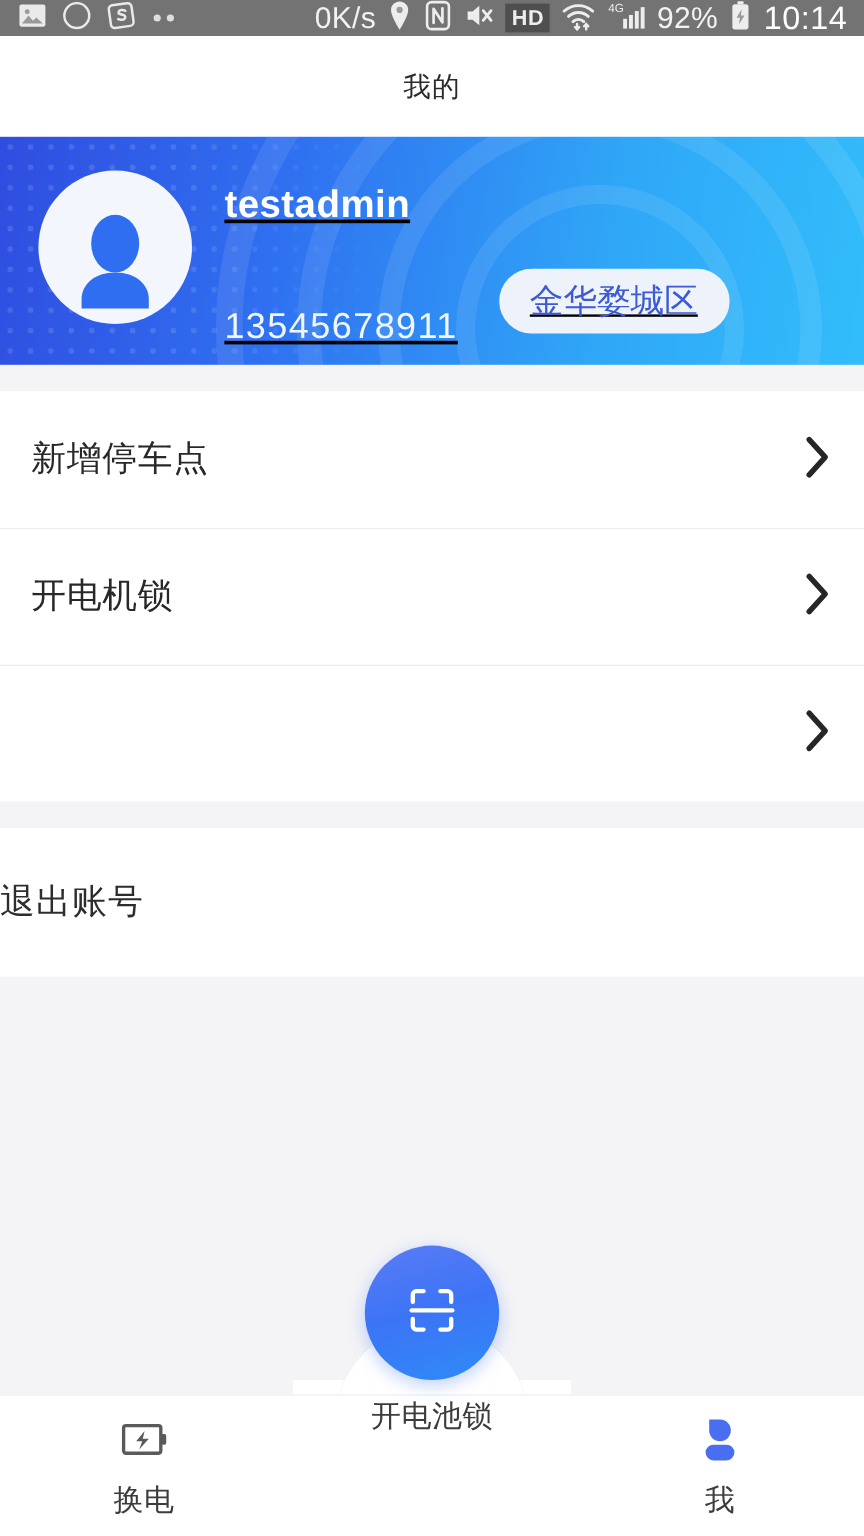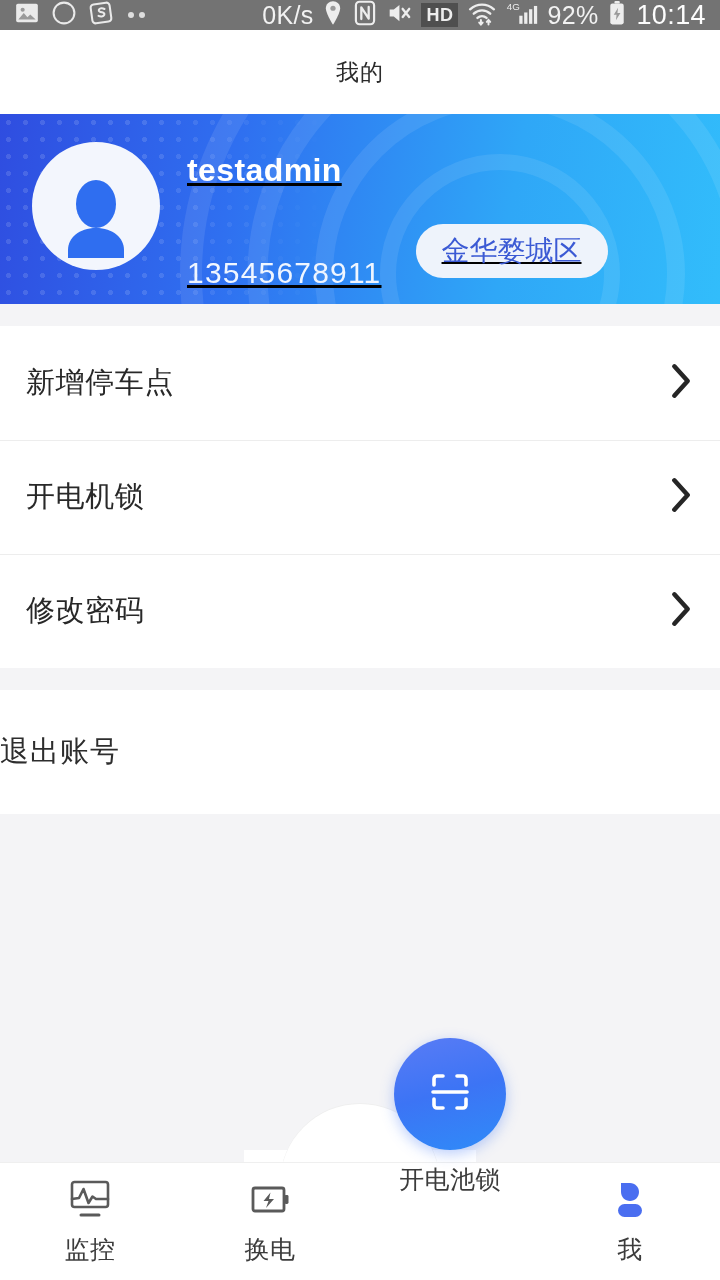--- a/index.html
+++ b/index.html
@@ -263,21 +263,20 @@
     </div>
     <div class="row">
       <span class="row-label">开电机锁</span>
       <span class="chev">
         <svg width="26" height="40" viewBox="0 0 18 30">
             <path d="M4 4l10 11L4 26" fill="none" stroke="#262626" stroke-width="3.4" stroke-linecap="round" stroke-linejoin="round"></path>
           </svg>
       </span>
     </div>
     <div class="row">
-      <span class="row-label">修改密码</span>
       <span class="chev">
         <svg width="26" height="40" viewBox="0 0 18 30">
             <path d="M4 4l10 11L4 26" fill="none" stroke="#262626" stroke-width="3.4" stroke-linecap="round" stroke-linejoin="round"></path>
           </svg>
       </span>
     </div>
   </div>
 
   <div class="gap"></div>
 
@@ -287,30 +286,20 @@
 
   <div class="filler"></div>
 
   <div class="navwrap">
     <div class="notch-side l"></div>
     <div class="notch-side r"></div>
     <div class="notch"></div>
 
     <div class="navbar">
 
-      <div class="navitem">
-        <span class="nav-ico">
-          <svg width="48" height="46" viewBox="0 0 48 46">
-            <rect x="6" y="5" width="36" height="25" rx="2.5" fill="none" stroke="#5a5a5a" stroke-width="2.6"></rect>
-            <path d="M6 22l7-1 4.5-9 5 14 4-6.5 3.5 2.5H42" fill="none" stroke="#5a5a5a" stroke-width="2.6" stroke-linejoin="round" stroke-linecap="round"></path>
-            <path d="M15 38h18" stroke="#5a5a5a" stroke-width="3" stroke-linecap="round"></path>
-          </svg>
-        </span>
-        <span class="navlabel">监控</span>
-      </div>
 
       <div class="navitem">
         <span class="nav-ico">
           <svg width="48" height="46" viewBox="0 0 48 46">
             <rect x="7" y="11" width="31" height="23" rx="2" fill="none" stroke="#5a5a5a" stroke-width="2.8"></rect>
             <rect x="38.5" y="18" width="4" height="9" rx="1.4" fill="#5a5a5a"></rect>
             <path d="M24.5 15.5l-7 8.5h5l-2.5 7 8-9h-5z" fill="#5a5a5a"></path>
           </svg>
         </span>
         <span class="navlabel">换电</span>

